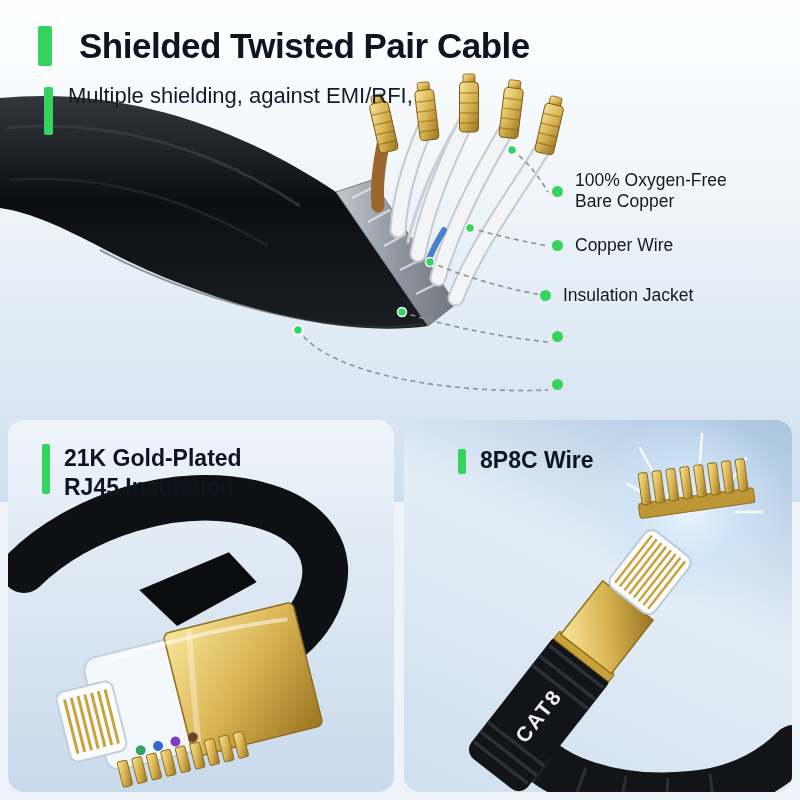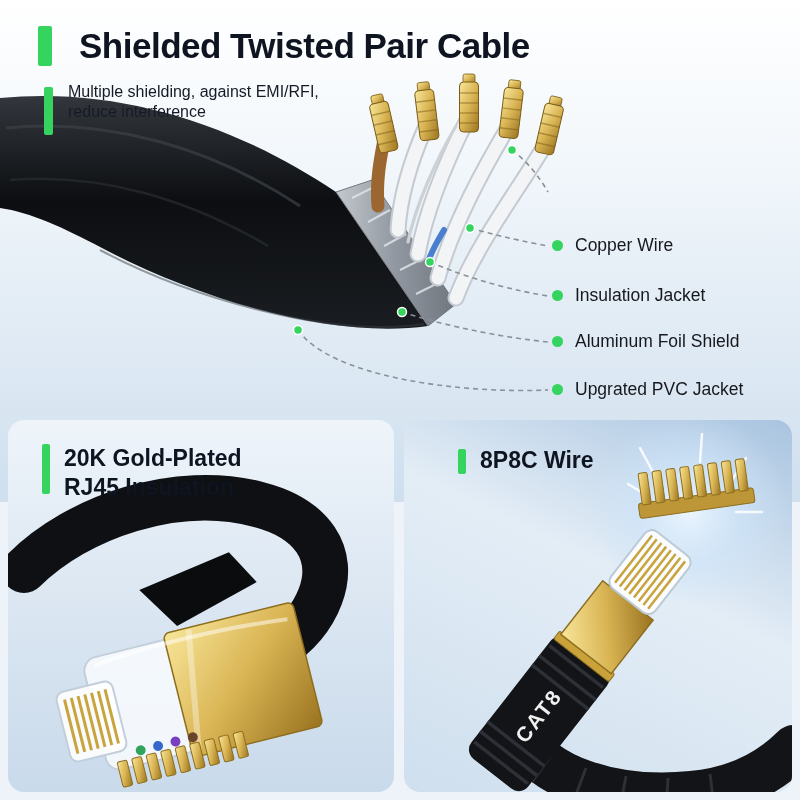--- a/index.html
+++ b/index.html
@@ -9,29 +9,29 @@
 
   
   .hero{position:absolute;left:0;top:0;width:800px;height:502px;
         background:linear-gradient(180deg,#ffffff 0%,#f2f7fb 32%,#cfdfee 100%)}
   .hero-svg{position:absolute;left:0;top:0;width:800px;height:414px}
   .title-block{position:absolute;left:38px;top:26px;display:flex;align-items:flex-start;gap:27px;z-index:3}
   .accent-bar{width:14px;height:40px;background:#35d45e;border-radius:2px;flex:none}
   .page-title{font-size:35px;font-weight:800;color:#0e1420;letter-spacing:-0.5px}
   .subtitle-block{position:absolute;left:44px;top:82px;display:flex;gap:15px;z-index:3}
   .accent-bar.small{width:9px;height:48px;margin-top:5px}
-  .subtitle{font-size:16px;line-height:1.27;color:#151b26}
+  .subtitle{font-size:22px;line-height:1.27;color:#151b26}
 
   .callout{position:absolute;display:flex;align-items:center;gap:12px;z-index:3}
   .callout .dot{width:11px;height:11px;border-radius:50%;background:#35d45e;flex:none}
   .callout-text{font-size:17.5px;color:#16181d;line-height:1.22;font-weight:500}
   .callout-text .line{display:block}
   #co1{left:552px;top:170px}
   #co2{left:552px;top:235px}
-  #co3{left:552px;top:285px}
+  #co3{left:540px;top:285px}
   #co4{left:552px;top:331px}
   #co5{left:552px;top:379px}
 
   
   .panel{position:absolute;top:420px;height:372px;border-radius:16px;overflow:hidden}
   .panel-left{left:8px;width:386px;background:linear-gradient(180deg,#eef4fa 0%,#d9e5f1 55%,#c9daeb 100%)}
   .panel-right{left:404px;width:388px;background:linear-gradient(205deg,#a9c4e0 0%,#e3edf6 42%,#cfdfee 100%)}
   .panel-title{position:relative;display:flex;gap:14px;z-index:3}
   .panel-left .panel-title{padding:24px 0 0 34px}
   .panel-right .panel-title{padding:26px 0 0 54px}
@@ -131,51 +131,49 @@
 
     <div class="title-block">
       <span class="accent-bar"></span>
       <h1 class="page-title">Shielded Twisted Pair Cable</h1>
     </div>
 
     <div class="subtitle-block">
       <span class="accent-bar small"></span>
       <p class="subtitle">
         <span>Multiple shielding, against EMI/RFI,</span><br>
-        <span>reduce interference</span>
       </p>
     </div>
 
+    <div class="callout" id="co1">
+      <span class="dot"></span>
+      <span class="callout-text">
+        <span class="line">100% Oxygen-Free</span>
+        <span class="line">Bare Copper</span>
+      </span>
+    </div>
     <div class="callout" id="co2">
       <span class="dot"></span>
       <span class="callout-text">
         <span class="line">Copper Wire</span>
         <span class="line"></span>
       </span>
     </div>
     <div class="callout" id="co3">
       <span class="dot"></span>
       <span class="callout-text">
         <span class="line">Insulation Jacket</span>
         <span class="line"></span>
       </span>
     </div>
     <div class="callout" id="co4">
       <span class="dot"></span>
-      <span class="callout-text">
-        <span class="line">Aluminum Foil Shield</span>
-        <span class="line"></span>
-      </span>
     </div>
     <div class="callout" id="co5">
       <span class="dot"></span>
-      <span class="callout-text">
-        <span class="line">Upgrated PVC Jacket</span>
-        <span class="line"></span>
-      </span>
     </div>
   </section>
 
   <section class="panel panel-left">
     <svg class="panel-svg" viewBox="0 0 388 372" aria-hidden="true">
       <defs>
         <linearGradient id="goldL" x1="0" y1="0" x2="1" y2="1">
           <stop offset="0" stop-color="#f8e69a"></stop>
             <stop offset="0.5" stop-color="#d9b453"></stop>
             <stop offset="1" stop-color="#9a7320"></stop>
@@ -214,21 +212,21 @@
           <rect x="184" y="320" width="10" height="26" rx="2"></rect>
             <rect x="199" y="320" width="10" height="26" rx="2"></rect>
           <rect x="214" y="320" width="10" height="26" rx="2"></rect>
         </g>
         <path d="M95,220 C150,214 230,214 295,222" stroke="#ffffff" stroke-width="4" fill="none" opacity="0.5"></path>
       </g>
     </svg>
     <div class="panel-title">
       <span class="accent-bar bar-tall"></span>
       <h2 class="panel-heading">
-        <span>20K Gold-Plated</span><br>
+        <span>21K Gold-Plated</span><br>
         <span>RJ45 Insulation</span>
       </h2>
     </div>
   </section>
 
   <section class="panel panel-right">
     <svg class="panel-svg" viewBox="0 0 388 372" aria-hidden="true">
       <defs>
         <linearGradient id="goldR" x1="0" y1="0" x2="1" y2="1">
           <stop offset="0" stop-color="#f8e69a"></stop>

